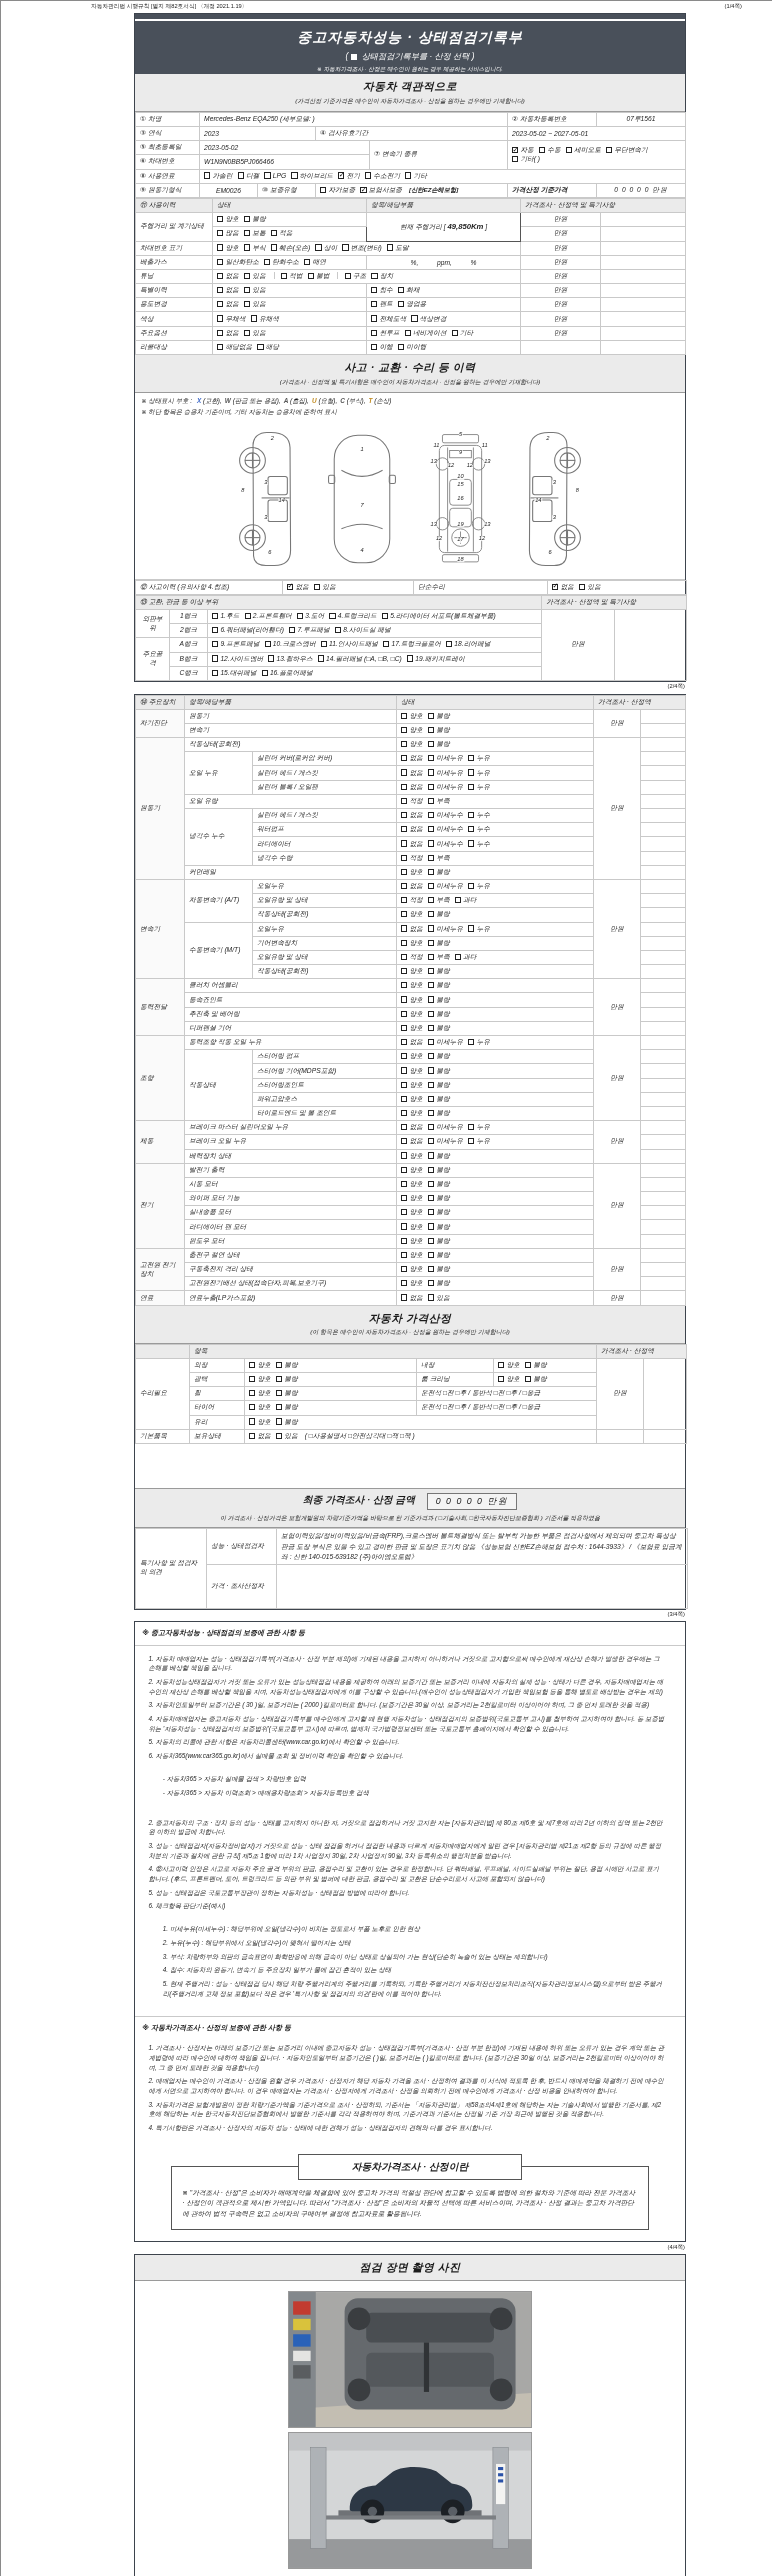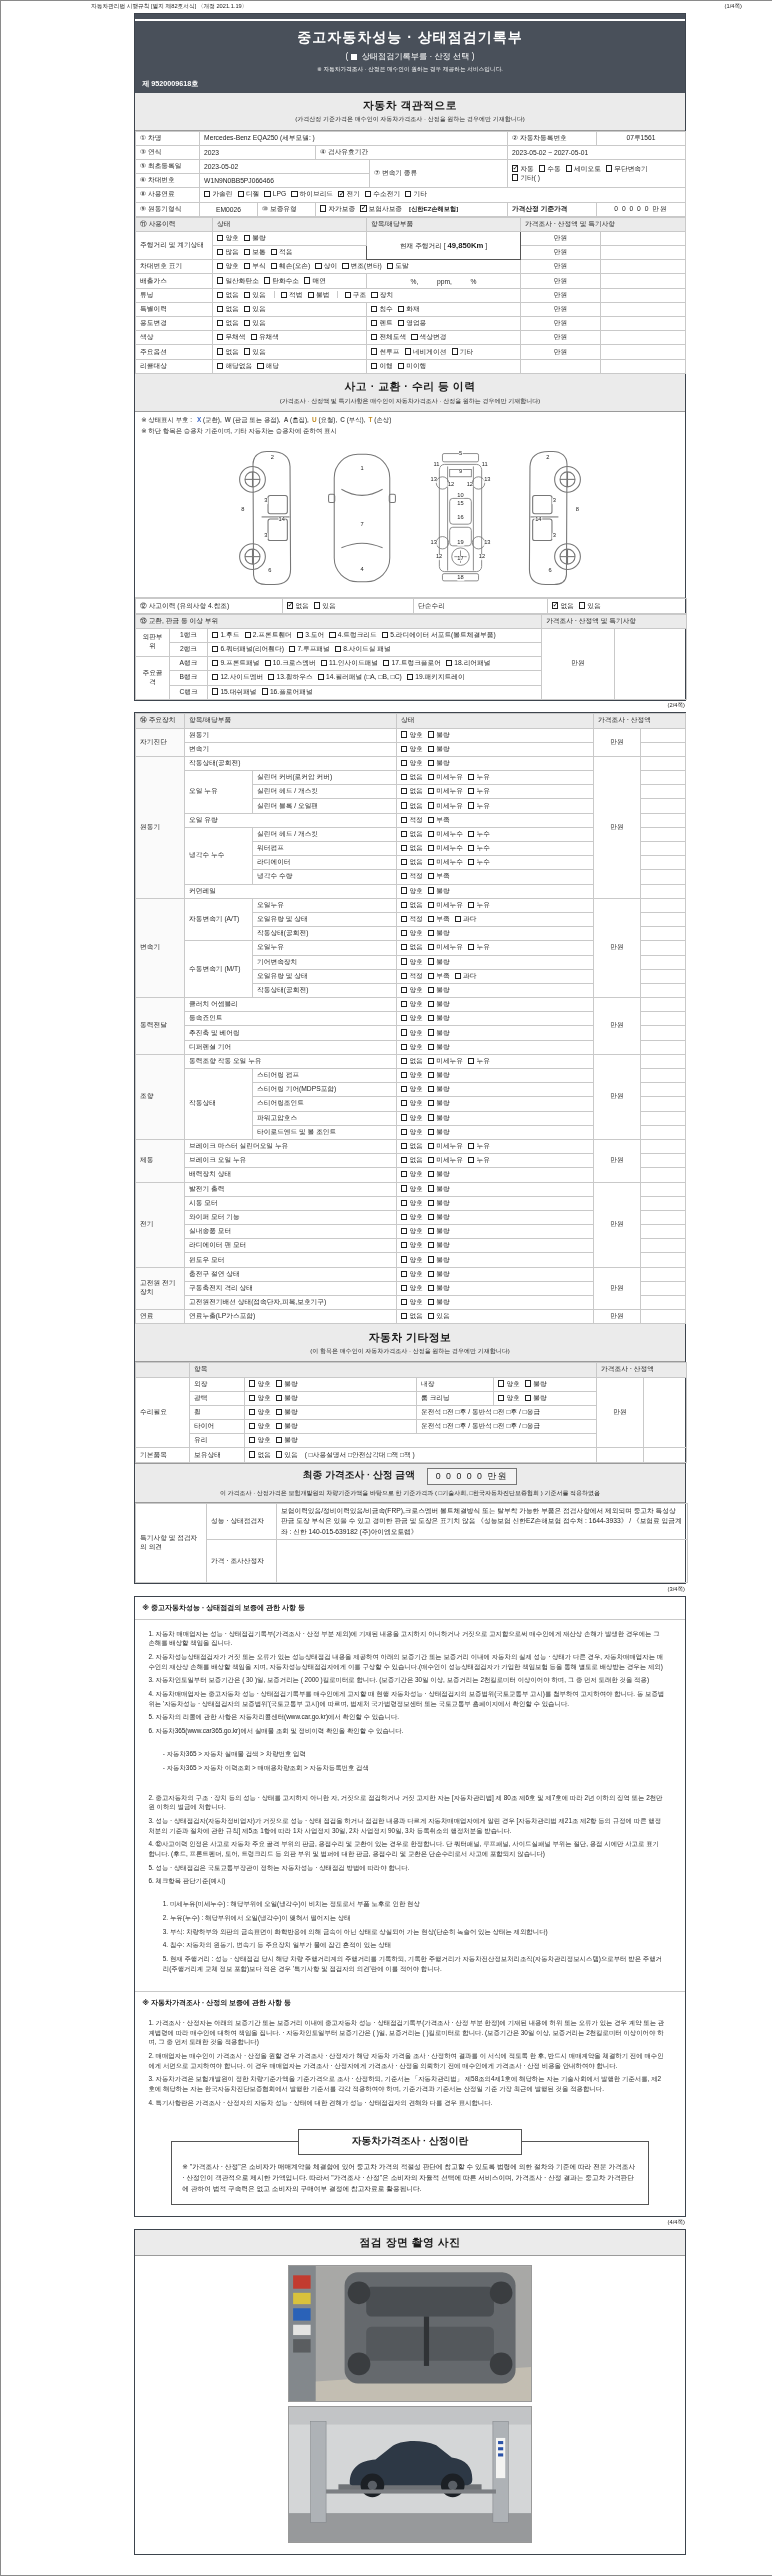--- a/index.html
+++ b/index.html
@@ -1,21 +1,21 @@
 <!DOCTYPE html>
 <html style="font-size:8.2px"><head>
 <meta charset="utf-8">
 <style>
   html,body{margin:0;padding:0;background:#fff;}
   .canvas{width:773px;min-height:2576px;background:#fff;border:0.5px solid #8a8a8a;box-sizing:border-box;
     font-family:"Liberation Sans","DejaVu Sans",sans-serif;color:#1c1c1c;}
   .topstrip{display:flex;justify-content:space-between;font-size:5.7px;color:#222;
     padding:2.1px 30px 2.1px 90px;}
   .sheet{width:552px;margin-left:133px;}
-  .page{border:1.5px solid #3d444d;background:#fff;box-sizing:border-box;}
+  .page{border:1.5px solid #3d444d;background:#fff;box-sizing:border-box;font-style:italic;}
   .pagemark{text-align:right;font-size:5.7px;padding:1.5px 1px 2.1px;}
   
   .dark-head{background:#49505a;color:#fff;padding:5.2px 0 0;}
   .dark-head .wline{height:2.1px;background:#fff;margin:0 0 7.2px;}
   .doc-title{text-align:center;font-size:14px;font-weight:bold;letter-spacing:1px;}
   .doc-sub{text-align:center;font-size:8.2px;margin-top:4.6px;}
   .doc-note{text-align:center;font-size:5.7px;margin-top:3.6px;}
   .doc-no{font-size:7.2px;font-weight:bold;padding:5.2px 0 3.6px 7.2px;text-align:left;}
   
   .sec-head{background:#ebebeb;text-align:center;padding:6.2px 0 5.2px;border-bottom:0.5px solid #9a9a9a;}
@@ -49,21 +49,21 @@
   
   .noti-title{font-size:7px;font-weight:bold;padding:6.2px 7.2px;border-bottom:0.5px solid #c9c9c9;}
   .noti-body{padding:4.1px 20.6px 8.2px 13.4px;font-size:6.4px;}
   .nli{margin:4.1px 0;line-height:1.5;}
   .ind{margin-left:14.4px;}
   .hr{border-top:0.5px solid #c9c9c9;margin:5.2px 0 0;}
   .info-outer{border:0.5px solid #555;margin:21.6px 36px 11.3px;padding:0 10.3px 9.3px;}
   .info-title{border:0.5px solid #555;width:222px;margin:-13.4px auto 7.2px;background:#fff;text-align:center;font-size:9.8px;font-weight:bold;padding:5.7px 0;}
   .info-body{font-size:6.7px;line-height:1.6;}
   
-  .final-price{background:#ebebeb;border-top:0.8px solid #9a9a9a;border-bottom:0.5px solid #9a9a9a;text-align:center;padding:4.6px 0 4.1px;}
+  .final-price{background:#ebebeb;border-top:0.8px solid #9a9a9a;border-bottom:0.5px solid #9a9a9a;text-align:center;padding:4.6px 0 4.1px;margin-top:44px;}
   .fp-label{font-size:9.8px;font-weight:bold;margin-right:9.3px;}
   .fp-value{display:inline-block;border:0.8px solid #777;background:#f4f4f4;font-size:8.8px;padding:1.5px 8.2px;letter-spacing:1.5px;vertical-align:-1px;}
   .fp-note{font-size:6px;margin-top:3.6px;}
   
   .photo-wrap{padding:5.2px 0 6.2px;text-align:center;}
   .photo{display:block;margin:4.1px auto;border:0.5px solid #999;}
 </style>
 </head>
 <body>
 
@@ -80,21 +80,20 @@
       <div class="dark-head">
         <div class="wline"></div>
         <div class="doc-title">중고자동차성능 · 상태점검기록부</div>
         <div class="doc-sub">
           <span>(</span>
           <span class="cb cb-white"></span>
           <span>상태점검기록부를 · 산정 선택</span>
           <span>)</span>
         </div>
         <div class="doc-note">※ 자동차가격조사 · 산정은 매수인이 원하는 경우 제공하는 서비스입니다.</div>
-        <div class="doc-no">제 9520009618호</div>
       </div>
 
       <div class="sec-head">
         <div class="sec-title">자동차 객관적으로</div>
         <div class="sec-note">(가격산정 기준가격은 매수인이 자동차가격조사 · 산정을 원하는 경우에만 기재합니다)</div>
       </div>
       <table>
         <colgroup>
             <col style="width:64px">
             <col style="width:58px">
@@ -659,21 +658,21 @@
               <td class="grp" rowspan="1">연료</td>
               <td class="item" colspan="2">연료누출(LP가스포함)</td>
               <td class="st"><span class="opt"><span class="cb"></span><span class="cblab">없음</span></span><span class="opt"><span class="cb"></span><span class="cblab">있음</span></span></td>
               <td class="price" rowspan="1">만원</td>
               <td class="ecol"></td>
             </tr>
           </tbody>
       </table>
 
       <div class="sec-head">
-        <div class="sec-title">자동차 기타정보</div>
+        <div class="sec-title">자동차 가격산정</div>
         <div class="sec-note">(이 항목은 매수인이 자동차가격조사 · 산정을 원하는 경우에만 기재합니다)</div>
       </div>
       <table>
         <colgroup>
             <col style="width:54px">
             <col style="width:55px">
             <col style="width:172px">
             <col style="width:77px">
             <col style="width:103px">
             <col style="width:47px">

